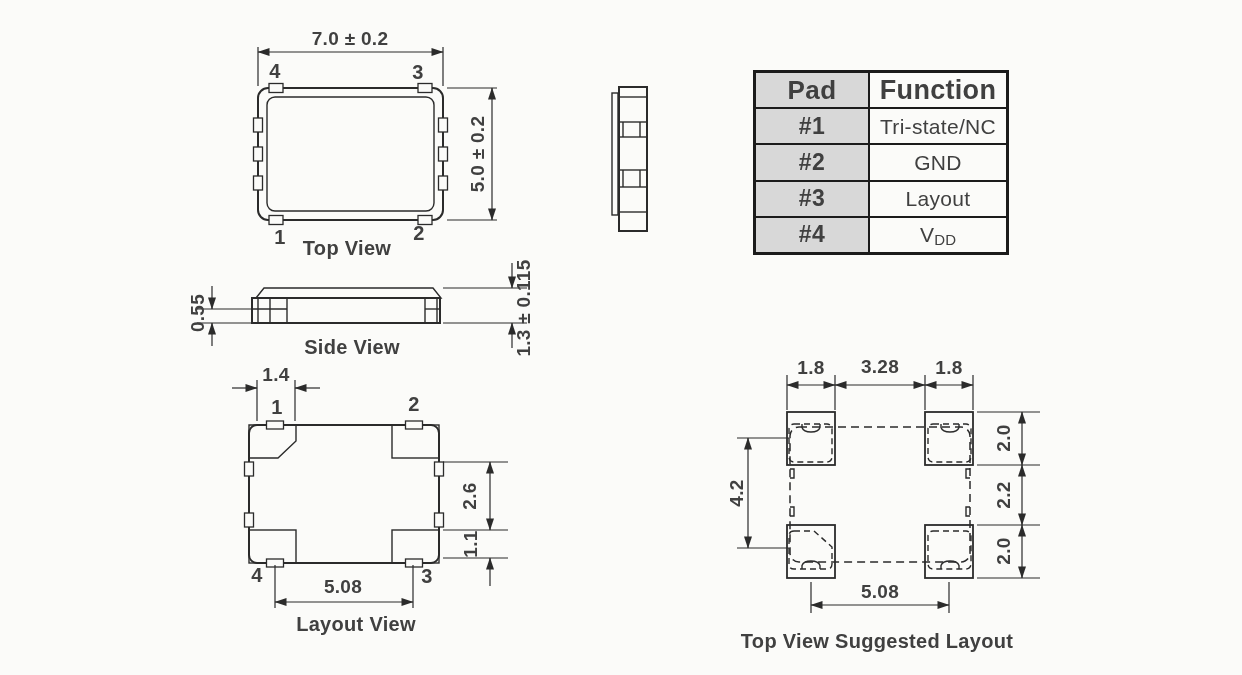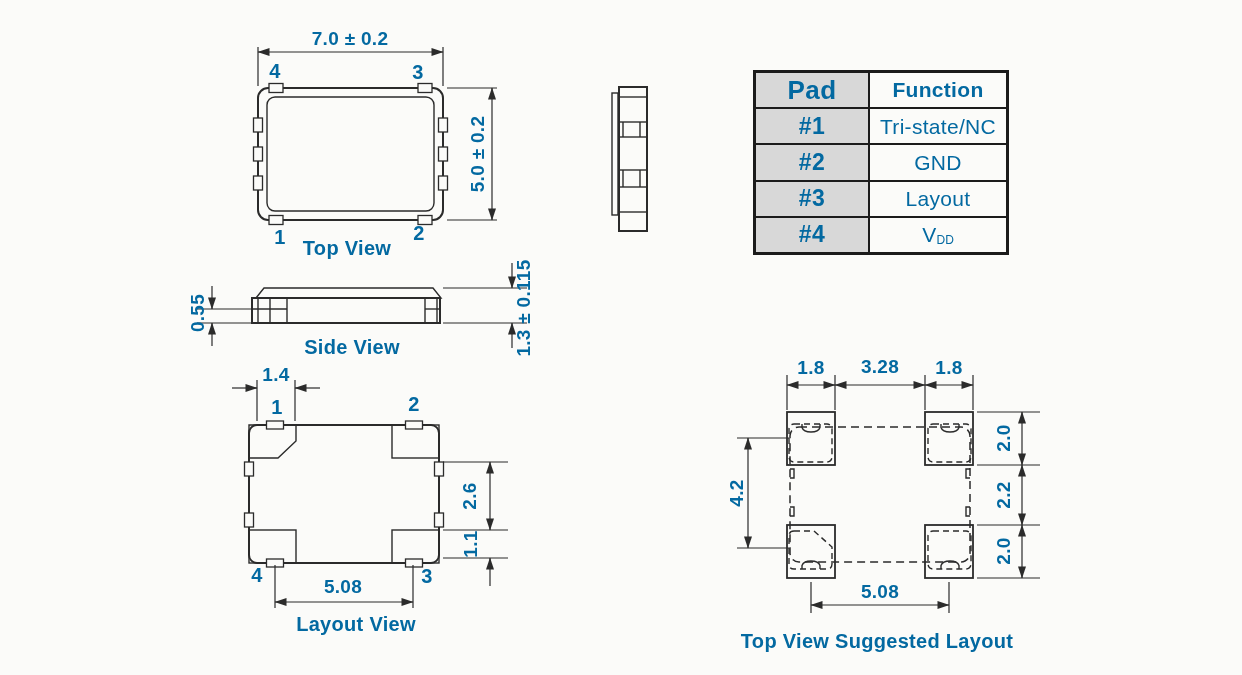--- a/index.html
+++ b/index.html
@@ -1,18 +1,18 @@
 <!DOCTYPE html>
 <html><head>
 <meta charset="utf-8">
 <style>
   html,body{margin:0;padding:0;background:#e8e8e8;}
   .canvas{
     position:relative;width:1242px;height:675px;background:#fbfbf9;
-    font-family:"Liberation Sans",sans-serif;color:#0369a1;overflow:hidden;
+    font-family:"Liberation Sans",sans-serif;color:#404040;overflow:hidden;
   }
   svg{position:absolute;overflow:visible;}
   .o2{stroke:#2b2b2b;stroke-width:2;fill:none;}
   .o18{stroke:#2b2b2b;stroke-width:1.8;fill:none;}
   .o15{stroke:#2b2b2b;stroke-width:1.4;fill:none;}
   .d{stroke:#2b2b2b;stroke-width:1.2;fill:none;}
   .notch{fill:#fbfbf9;stroke:#2b2b2b;stroke-width:1.3;}
   .dash{stroke:#2b2b2b;stroke-width:1.5;fill:none;stroke-dasharray:8 5;}
   .dashp{stroke:#2b2b2b;stroke-width:1.4;fill:none;stroke-dasharray:6 4;}
   .lbl{
@@ -33,23 +33,23 @@
     width:112px;background:#d8d8d8;border-right:2px solid #1b1b1b;
     display:flex;align-items:center;justify-content:center;
     font-weight:bold;font-size:23px;letter-spacing:.5px;
   }
   .pt-c2{
     flex:1;display:flex;align-items:baseline;justify-content:center;
     font-size:21px;letter-spacing:.3px;flex-direction:row;
   }
   .pt-c2{align-items:center;}
   .pt-c2 .fn-main{line-height:1;}
-  .pt-c2 .fn-sub{font-size:12px;line-height:1;margin-top:10px;letter-spacing:0;}
+  .pt-c2 .fn-sub{font-size:15px;line-height:1;margin-top:10px;letter-spacing:0;}
   .pt-row.header .pt-c1{font-size:26px;}
-  .pt-row.header .pt-c2{font-weight:bold;font-size:21px;}
+  .pt-row.header .pt-c2{font-weight:bold;font-size:27px;}
 </style>
 </head>
 <body>
 
 <div class="canvas">
 
   <svg width="0" height="0">
     <defs>
       <marker id="ae" markerWidth="13" markerHeight="9" refX="12" refY="4.5" orient="auto" markerUnits="userSpaceOnUse">
         <path d="M0.5,0.5 L12.5,4.5 L0.5,8.5 Z" fill="#2b2b2b"></path>

